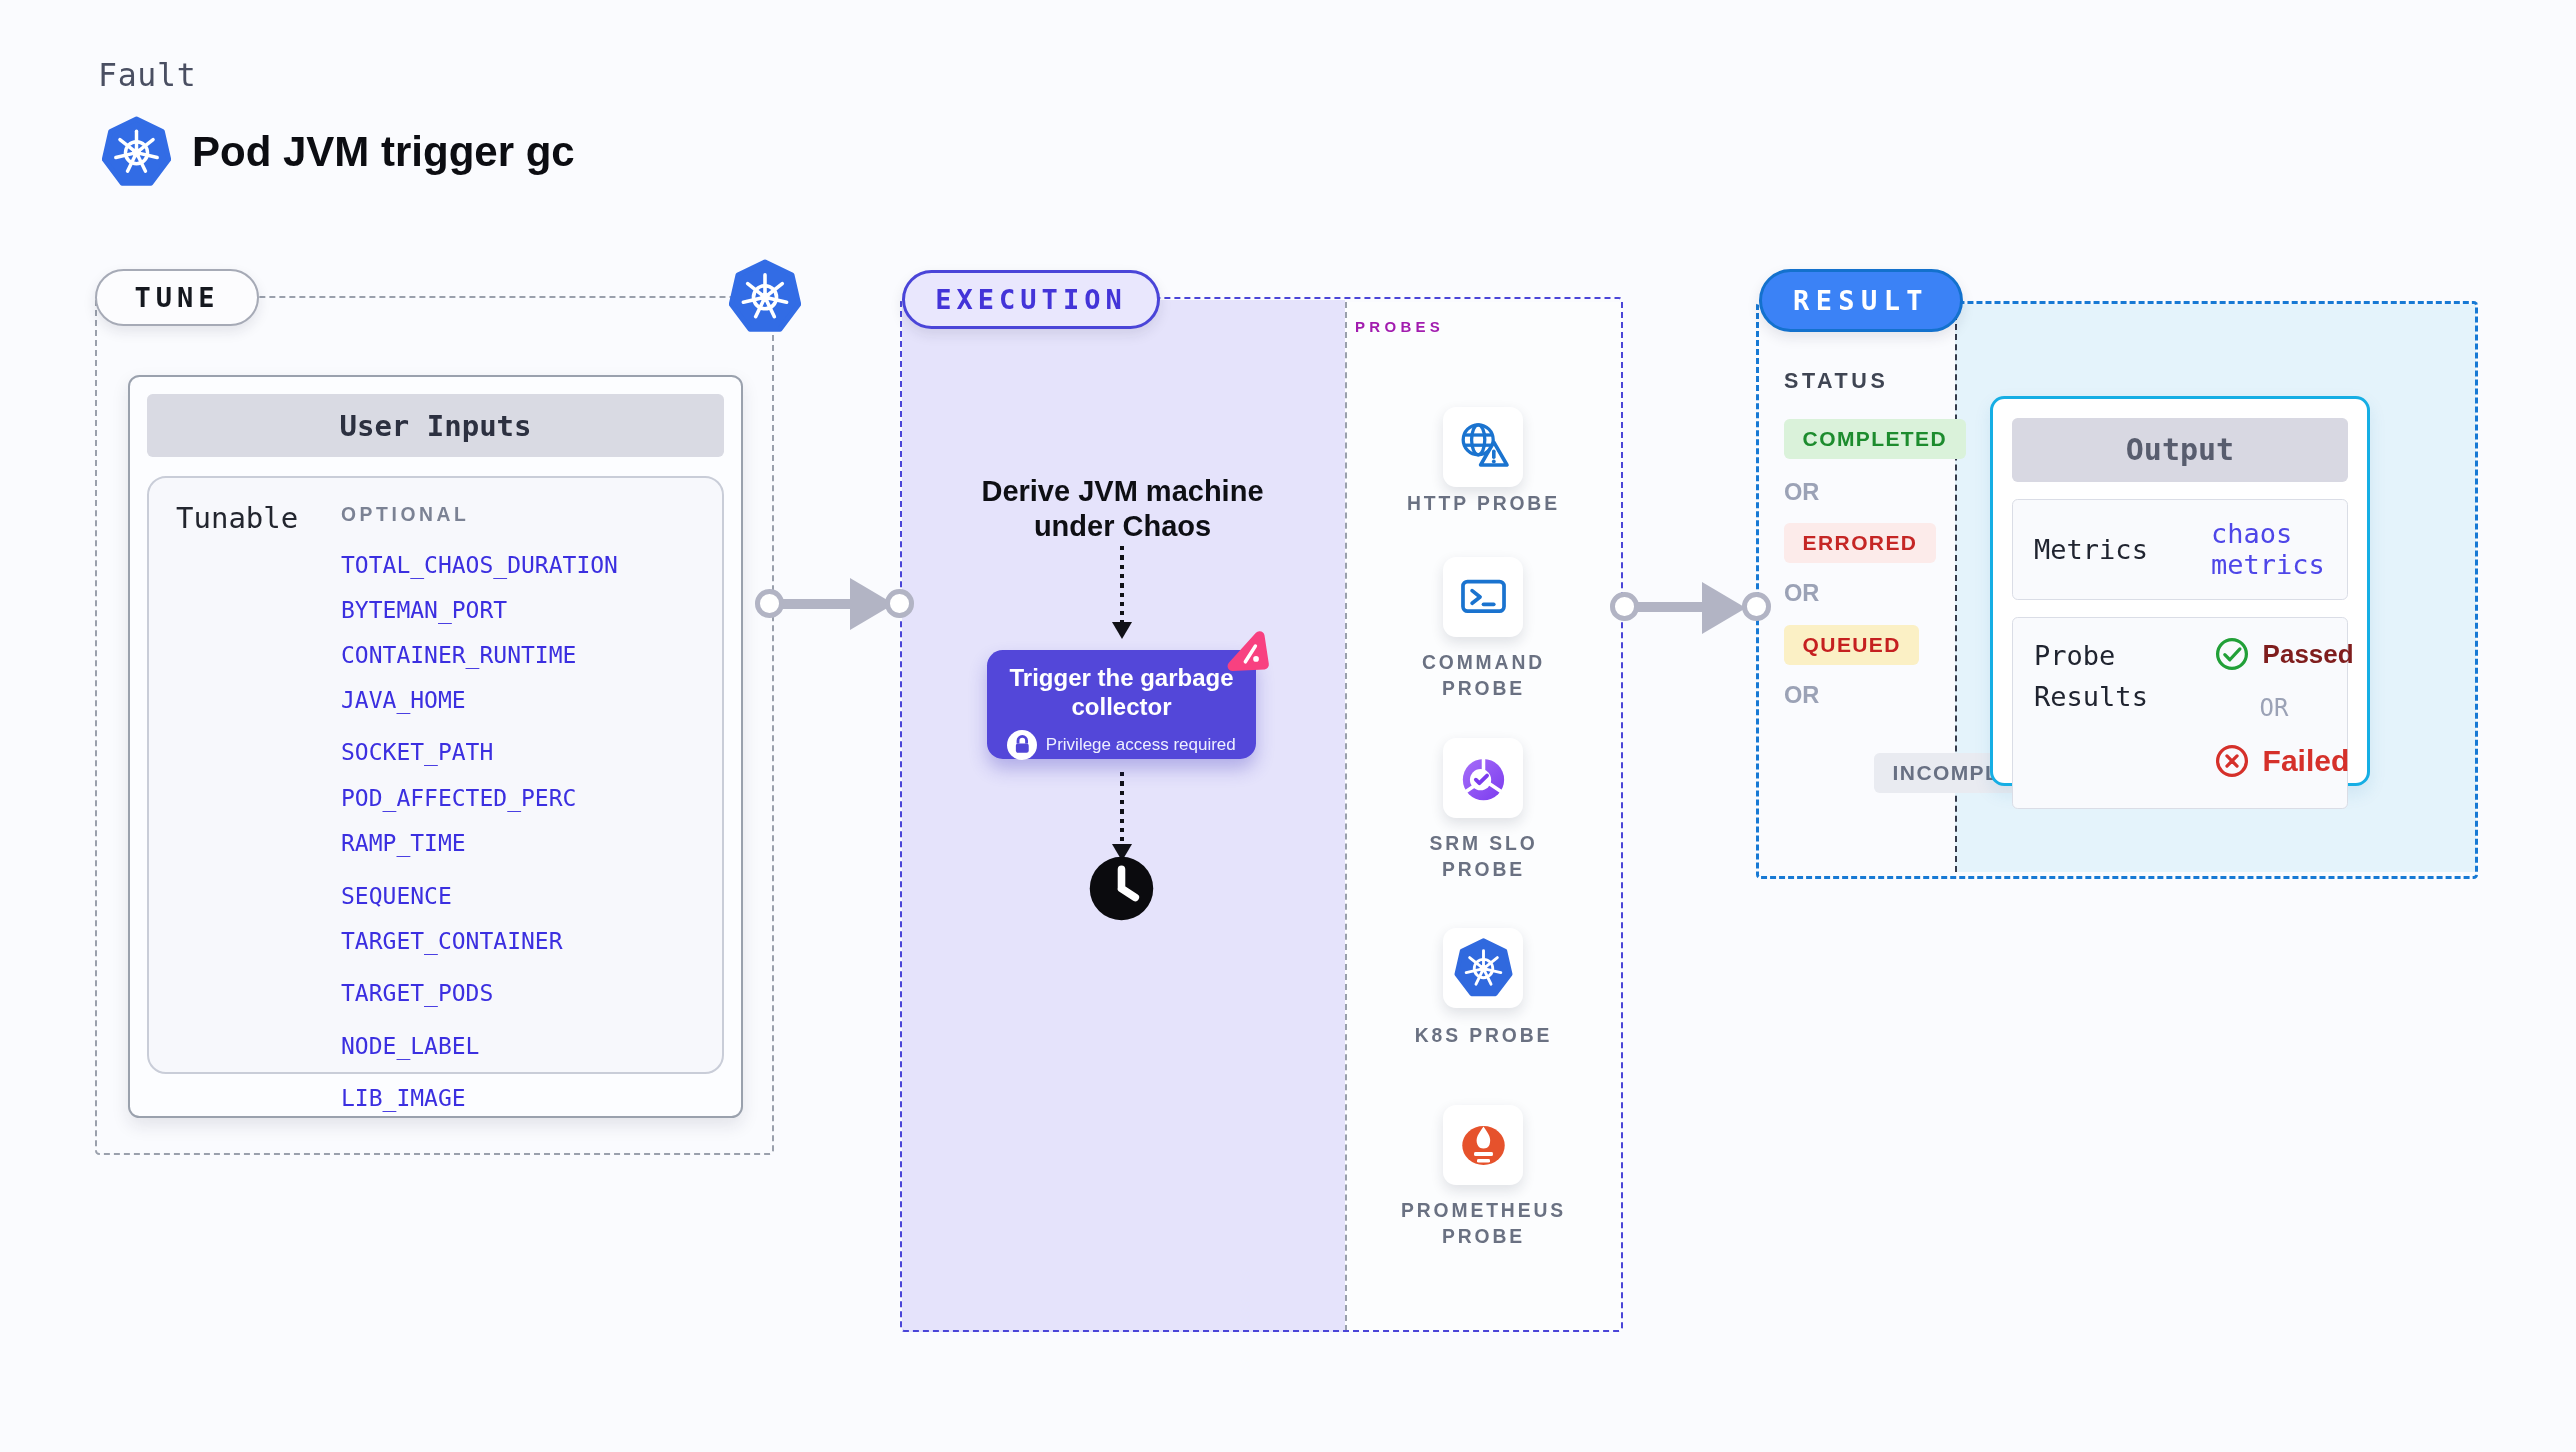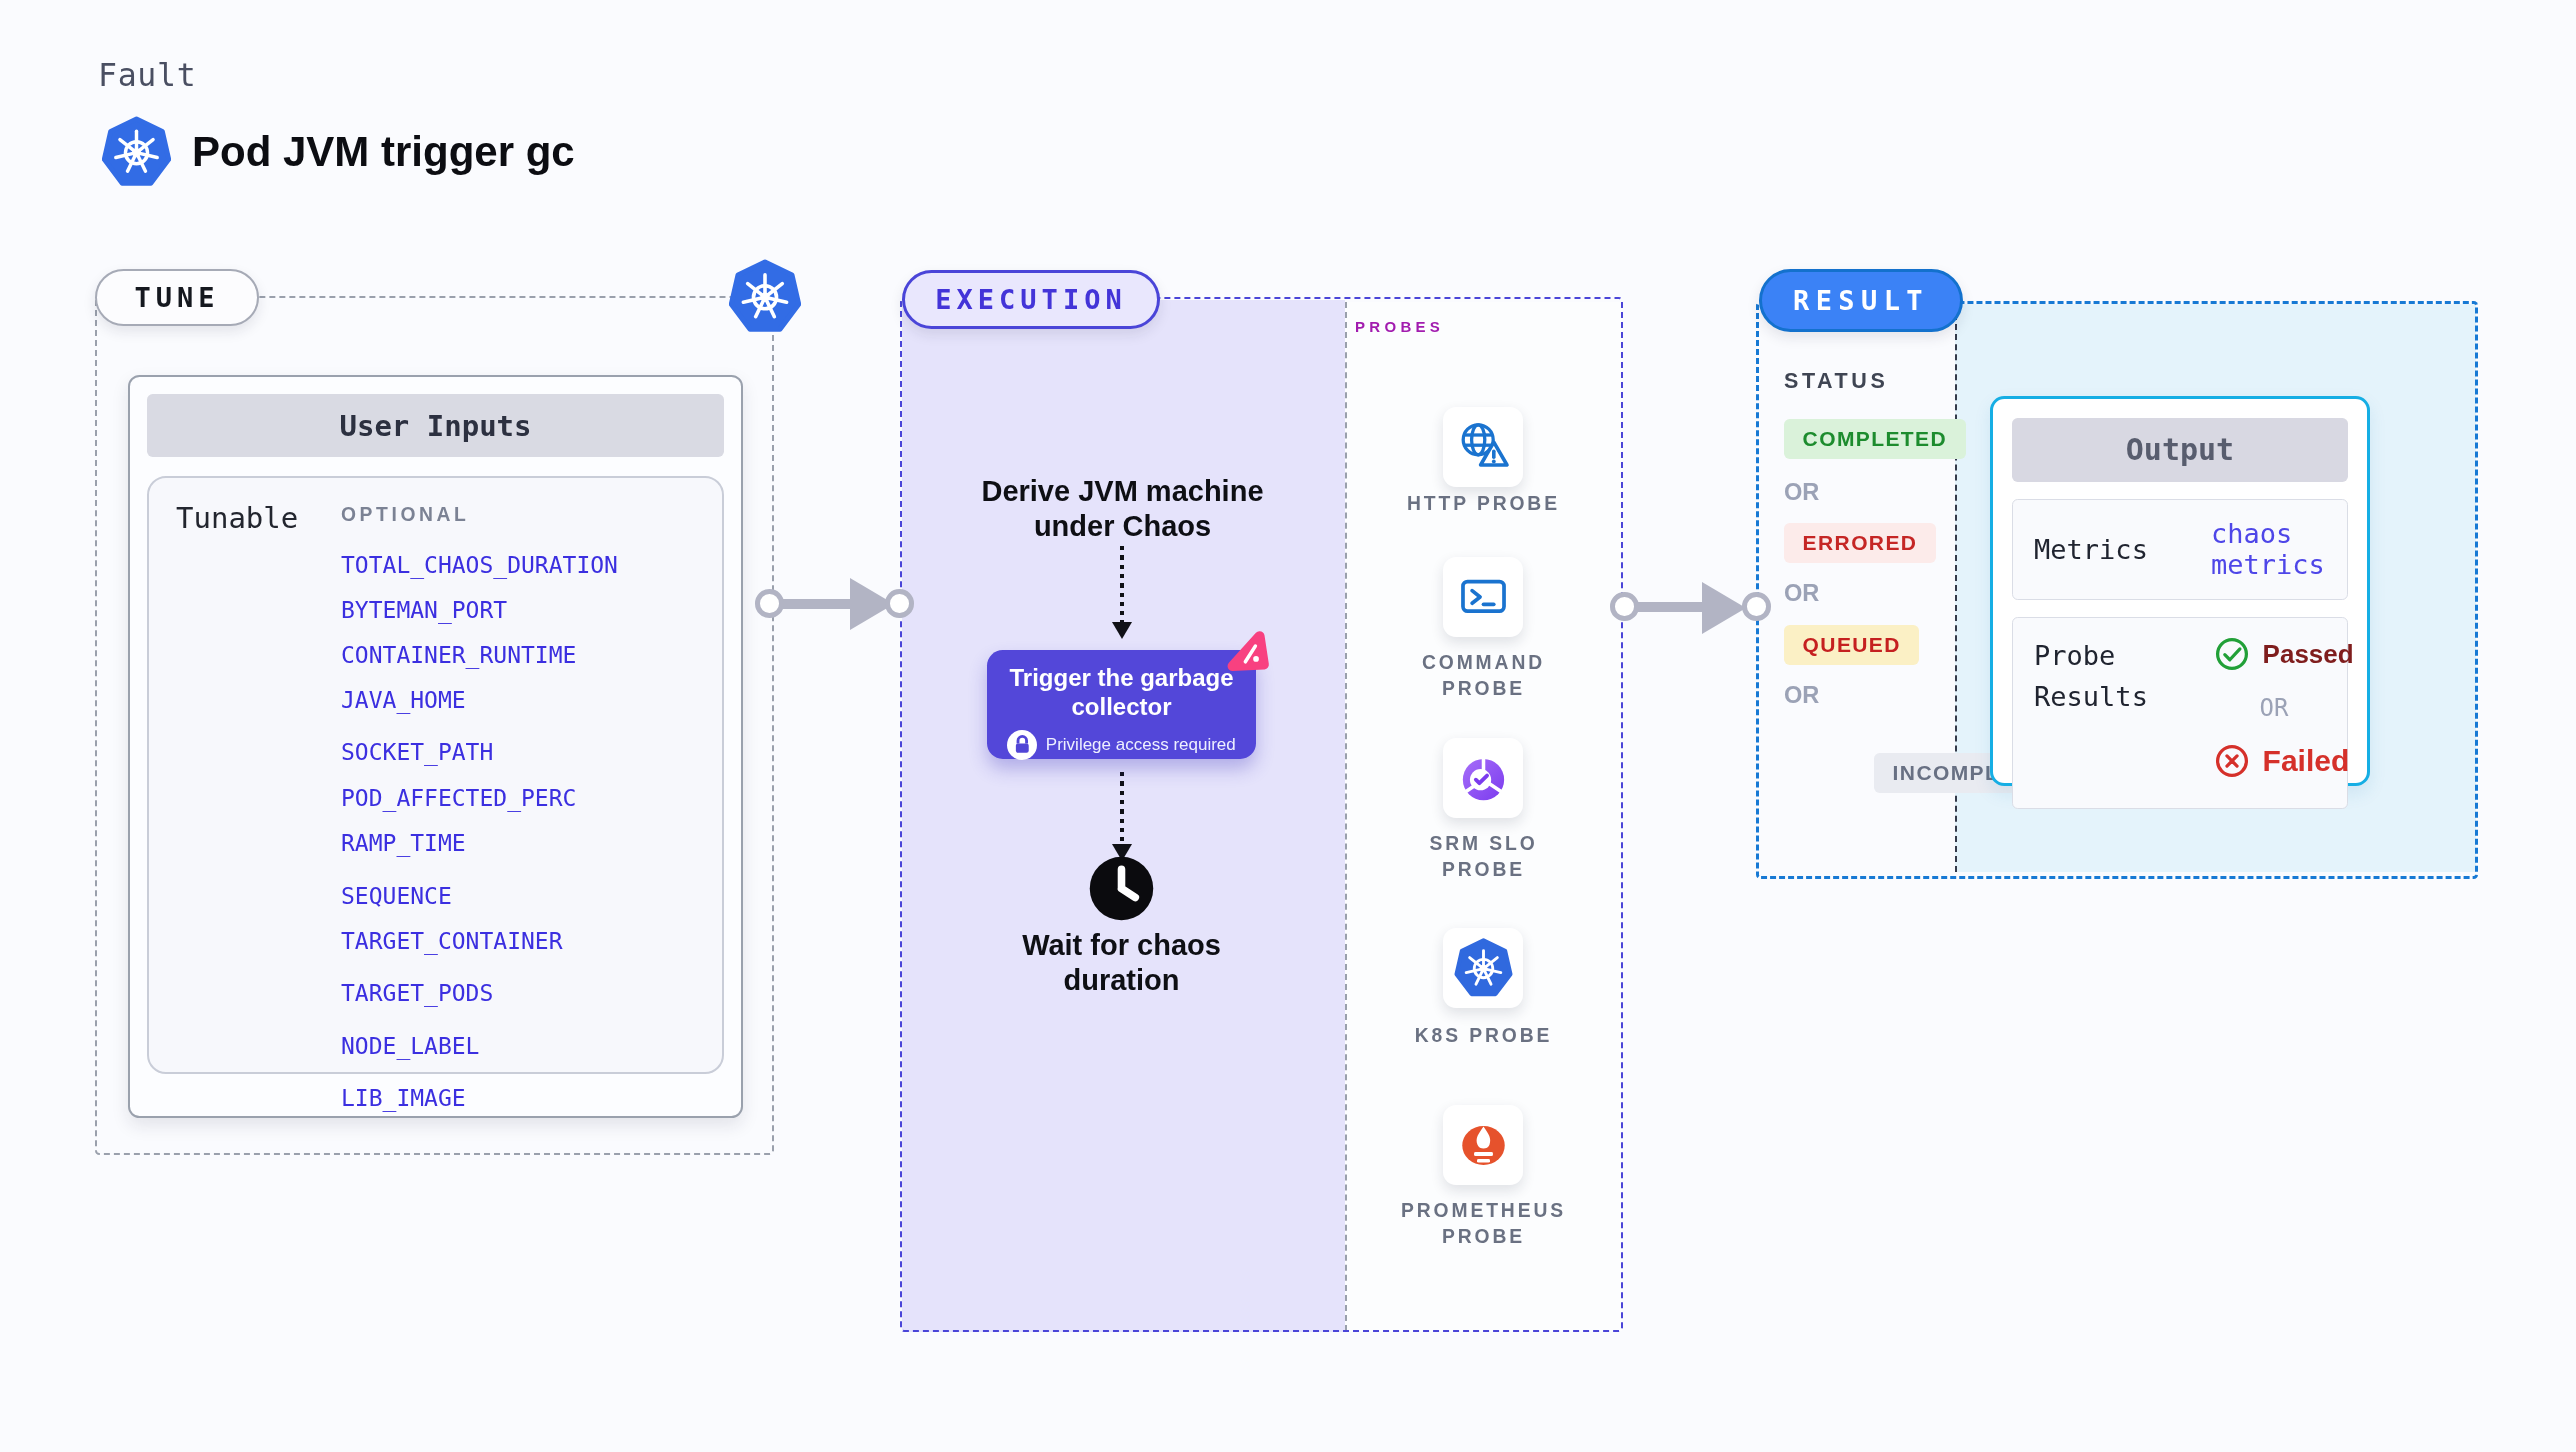--- a/index.html
+++ b/index.html
@@ -208,24 +208,20 @@
 
   <div class="abs dotarrow" style="left:1120px;top:772px;height:73px;"></div>
   <div class="abs dotarrow-head" style="left:1112px;top:844px;"></div>
 
   <div class="abs" style="left:1087px;top:854px;z-index:3;">
     <svg width="69" height="69" viewBox="0 0 100 100">
       <circle cx="50" cy="50" r="46" fill="#0b0b0e"></circle>
       <path d="M50,50 L50,22 M50,50 L70,63" stroke="#ffffff" stroke-width="11" stroke-linecap="round" fill="none"></path>
     </svg>
   </div>
-  <div class="abs step-text" style="left:1007px;top:928px;width:229px;">
-    <span>Wait for chaos</span><br>
-    <span>duration</span>
-  </div>
 
   <div class="abs probes-title" style="left:1355px;top:318px;">PROBES</div>
 
   <div class="abs probe-card" style="left:1443px;top:407px;">
     <svg width="60" height="60" viewBox="0 0 100 100">
       <g stroke="#1a73cf" stroke-width="5.5" fill="none">
         <circle cx="42" cy="38" r="25"></circle>
         <ellipse cx="42" cy="38" rx="11" ry="25"></ellipse>
         <line x1="19" y1="30" x2="65" y2="30"></line>
         <line x1="19" y1="47" x2="65" y2="47"></line>

